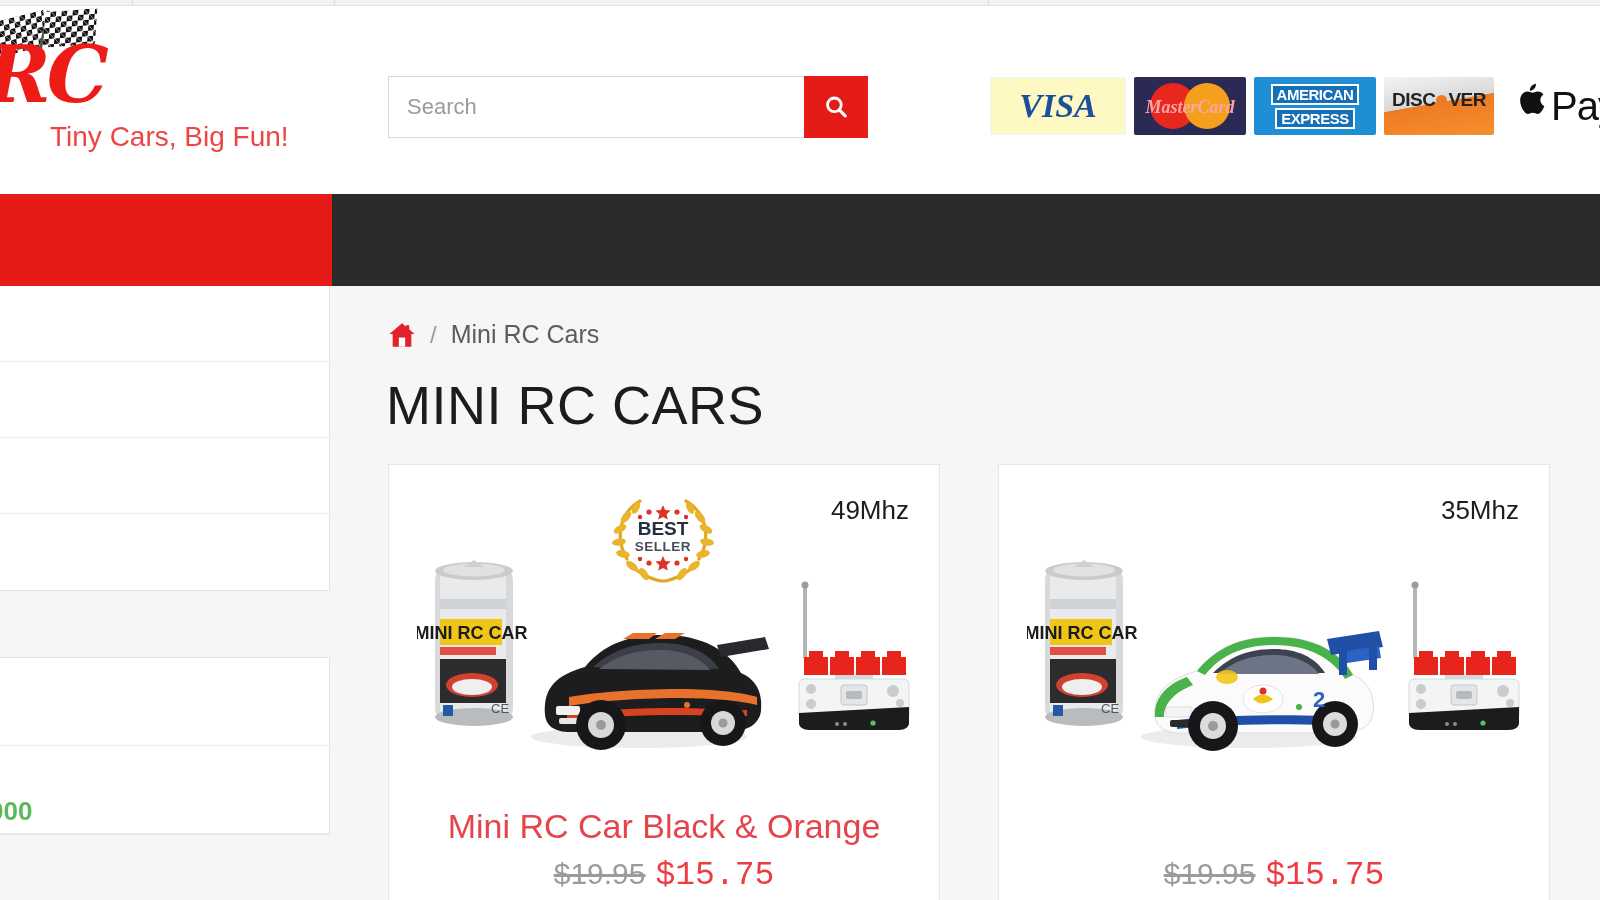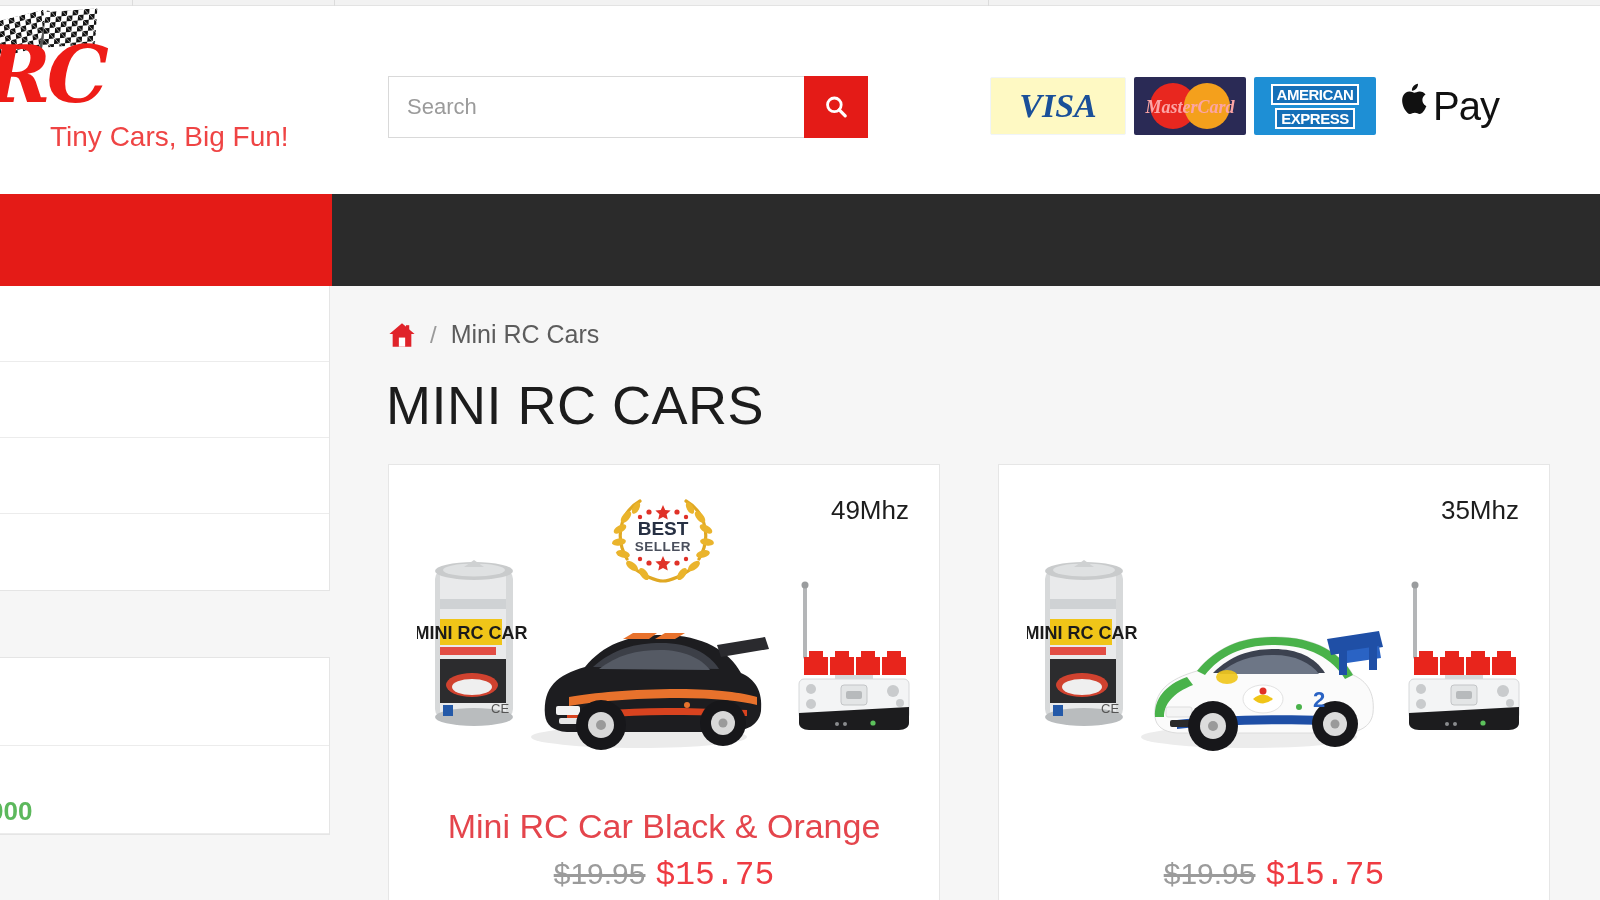--- a/index.html
+++ b/index.html
@@ -209,20 +209,23 @@
         <span class="txt">VISA</span>
       </div>
       <div class="pay pay-mc">
         <span class="c1"></span>
           <span class="c2"></span>
         <span class="mtxt">MasterCard</span>
       </div>
       <div class="pay pay-amex">
         <span class="l">AMERICAN</span>
         <span class="l">EXPRESS</span>
+      </div>
+      <div class="pay pay-disc">
+        <span class="txt"><span>DISC</span><span class="dot"></span><span>VER</span></span>
       </div>
       <div class="pay pay-apple">
         <span class="glyph">
           <svg width="30" height="38" viewBox="0 0 30 38">
             <path d="M21 10.5c-2.4-.2-4.5 1.3-5.6 1.3-1.2 0-3-1.3-4.9-1.2-2.5.03-4.8 1.45-6.1 3.7-2.6 4.5-.7 11.2 1.9 14.9 1.25 1.8 2.75 3.8 4.7 3.73 1.9-.08 2.6-1.22 4.9-1.22 2.3 0 2.9 1.22 4.9 1.18 2-.04 3.3-1.82 4.5-3.63 1.4-2.07 2-4.08 2.05-4.18-.05-.02-3.93-1.5-3.97-5.97-.03-3.73 3.05-5.52 3.19-5.61C24.8 11 22.2 10.6 21 10.5z" fill="#111"></path>
             <path d="M17.4 7.6c1.05-1.27 1.76-3.04 1.57-4.8-1.51.06-3.34 1.01-4.43 2.28-.98 1.12-1.83 2.92-1.6 4.64 1.69.13 3.41-.86 4.46-2.12z" fill="#111"></path>
           </svg>
         </span>
         <span class="txt">Pay</span>
       </div>

